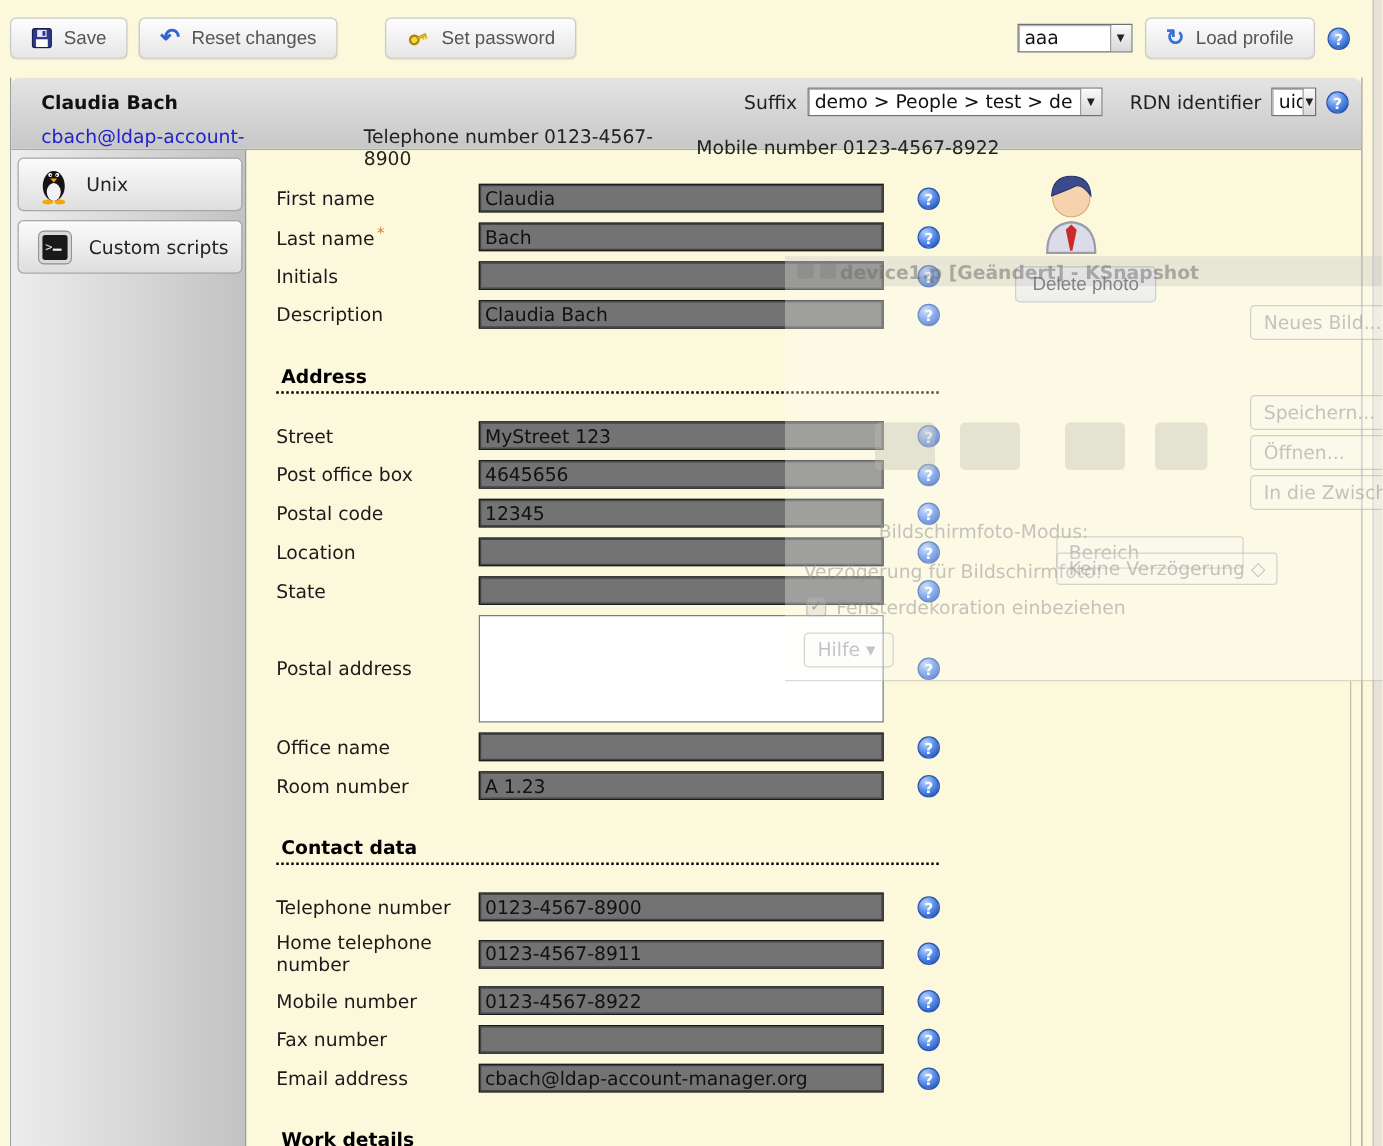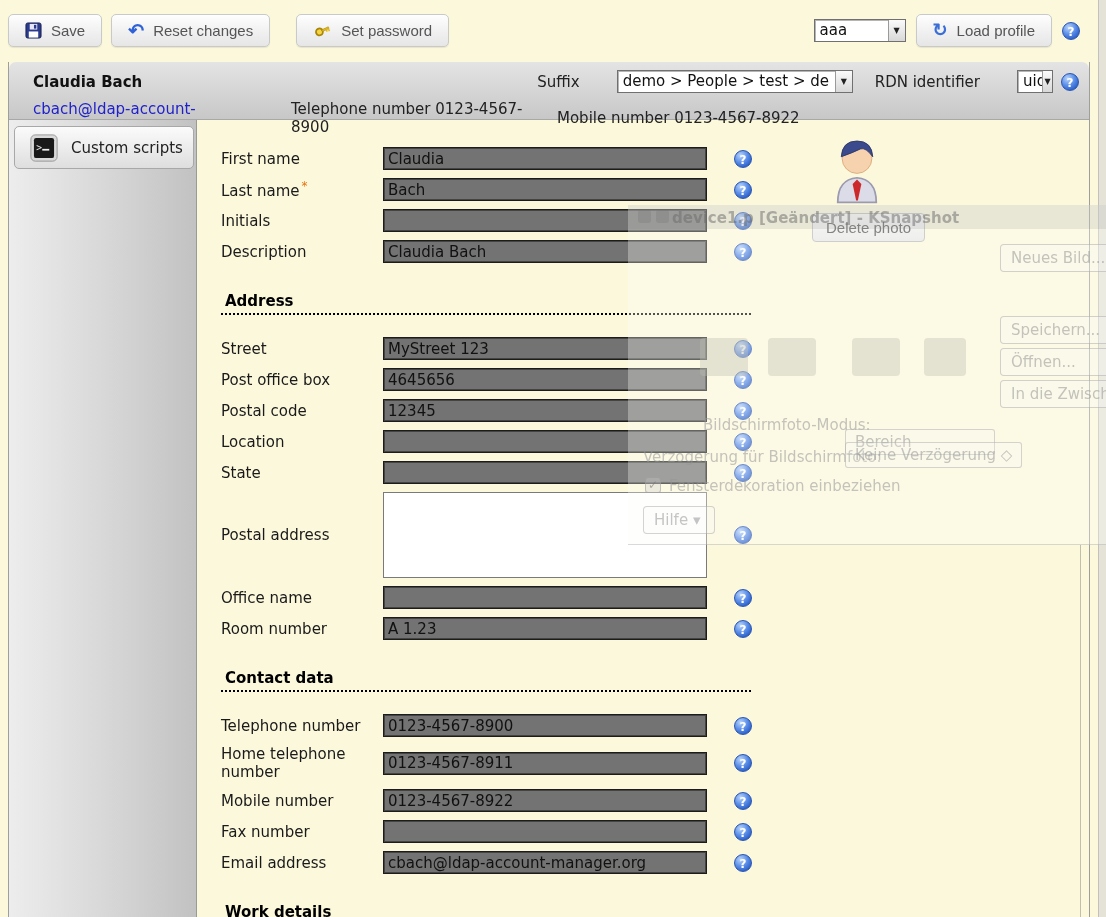--- a/index.html
+++ b/index.html
@@ -15,38 +15,38 @@
   .toolbar { position: absolute; left: 0; top: 0; width: 1106px; height: 54px;
              display: flex; align-items: center; padding: 7px 26px 0 8px; z-index: 2; }
   .btn {
     display: inline-flex; align-items: center; gap: 9px;
     padding: 7px 16px; border: 1px solid #c9c9c9; border-radius: 5px;
     background: linear-gradient(#fefefe, #efefef 60%, #e6e6e6);
     color: #555; cursor: pointer; font-size: 15px; white-space: nowrap;
     box-shadow: 0 1px 1px rgba(0,0,0,0.08);
   }
   .btn + .btn { margin-left: 9px; }
-  .btn.gap { margin-left: 26px; }
+  .btn.gap { margin-left: 38px; }
   .toolbar-right { margin-left: auto; display: flex; align-items: center; gap: 10px; }
 
   .glyph-arrow { color: #2f62d8; font-size: 19px; font-weight: bold; line-height: 14px; }
   .glyph-load  { color: #3a6fd8; font-size: 18px; font-weight: bold; line-height: 15px; }
 
   .help {
     display: inline-block; width: 18px; height: 18px; border-radius: 50%;
     background: radial-gradient(circle at 35% 28%, #b9d5fb, #5b8ee8 45%, #2a5fc8 80%);
     color: #fff; font-weight: bold; font-size: 12px; text-align: center; line-height: 18px;
     border: 1px solid #2a55b0; position: relative; z-index: 6; flex: 0 0 auto;
   }
 
   
   .fake-select {
     display: inline-flex; align-items: stretch; background: #fff;
     border: 1px solid #707070; box-shadow: inset 1px 1px 0 #b5b5b5;
-    height: 23px; font-size: 15px; color: #111; cursor: pointer; margin-left: 29px;
+    height: 23px; font-size: 15px; color: #111; cursor: pointer;
   }
   .fake-select .sel-text { padding: 1px 6px 0 5px; white-space: nowrap; overflow: hidden; }
   .fake-select .sel-btn {
     margin-left: auto; width: 17px; display: flex; align-items: center; justify-content: center;
     background: linear-gradient(#fafafa, #d8d8d8); border-left: 1px solid #9a9a9a;
     font-size: 8px; color: #222;
   }
 
   
   .main {
@@ -213,20 +213,34 @@
       <a href="#" class="email-link">cbach@ldap-account-manager.org</a>
       <span class="phone-span">Telephone number 0123-4567-8900</span>
       <span>Mobile number 0123-4567-8922</span>
     </div>
   </div>
 
   <div class="content">
 
     <div class="sidebar">
       <div class="tab">
+        <svg width="26" height="32" viewBox="0 0 32 40">
+            <ellipse cx="10" cy="37" rx="5.5" ry="2.6" fill="#f5a800"></ellipse>
+            <ellipse cx="22" cy="37" rx="5.5" ry="2.6" fill="#f5a800"></ellipse>
+            <ellipse cx="16" cy="21" rx="11" ry="15" fill="#141414"></ellipse>
+            <ellipse cx="16" cy="27" rx="7" ry="9" fill="#f2f2f2"></ellipse>
+            <circle cx="12.5" cy="10" r="2" fill="#fff"></circle>
+            <circle cx="19.5" cy="10" r="2" fill="#fff"></circle>
+            <circle cx="13" cy="10.3" r="0.8" fill="#000"></circle>
+            <circle cx="19" cy="10.3" r="0.8" fill="#000"></circle>
+            <polygon points="12.5,13.5 19.5,13.5 16,17.5" fill="#f5a800"></polygon>
+          </svg>
+        <span>Unix</span>
+      </div>
+      <div class="tab">
         <svg width="28" height="28" viewBox="0 0 32 32">
             <rect x="1" y="1" width="30" height="30" rx="5" fill="#d9d9d9" stroke="#8f8f8f"></rect>
             <rect x="4.5" y="4.5" width="23" height="23" rx="2.5" fill="#191919"></rect>
             <text x="7" y="19" fill="#e8e8e8" font-size="11" font-family="monospace">&gt;</text>
             <rect x="14" y="17" width="8" height="2" fill="#efefef"></rect>
           </svg>
         <span>Custom scripts</span>
       </div>
     </div>
 

